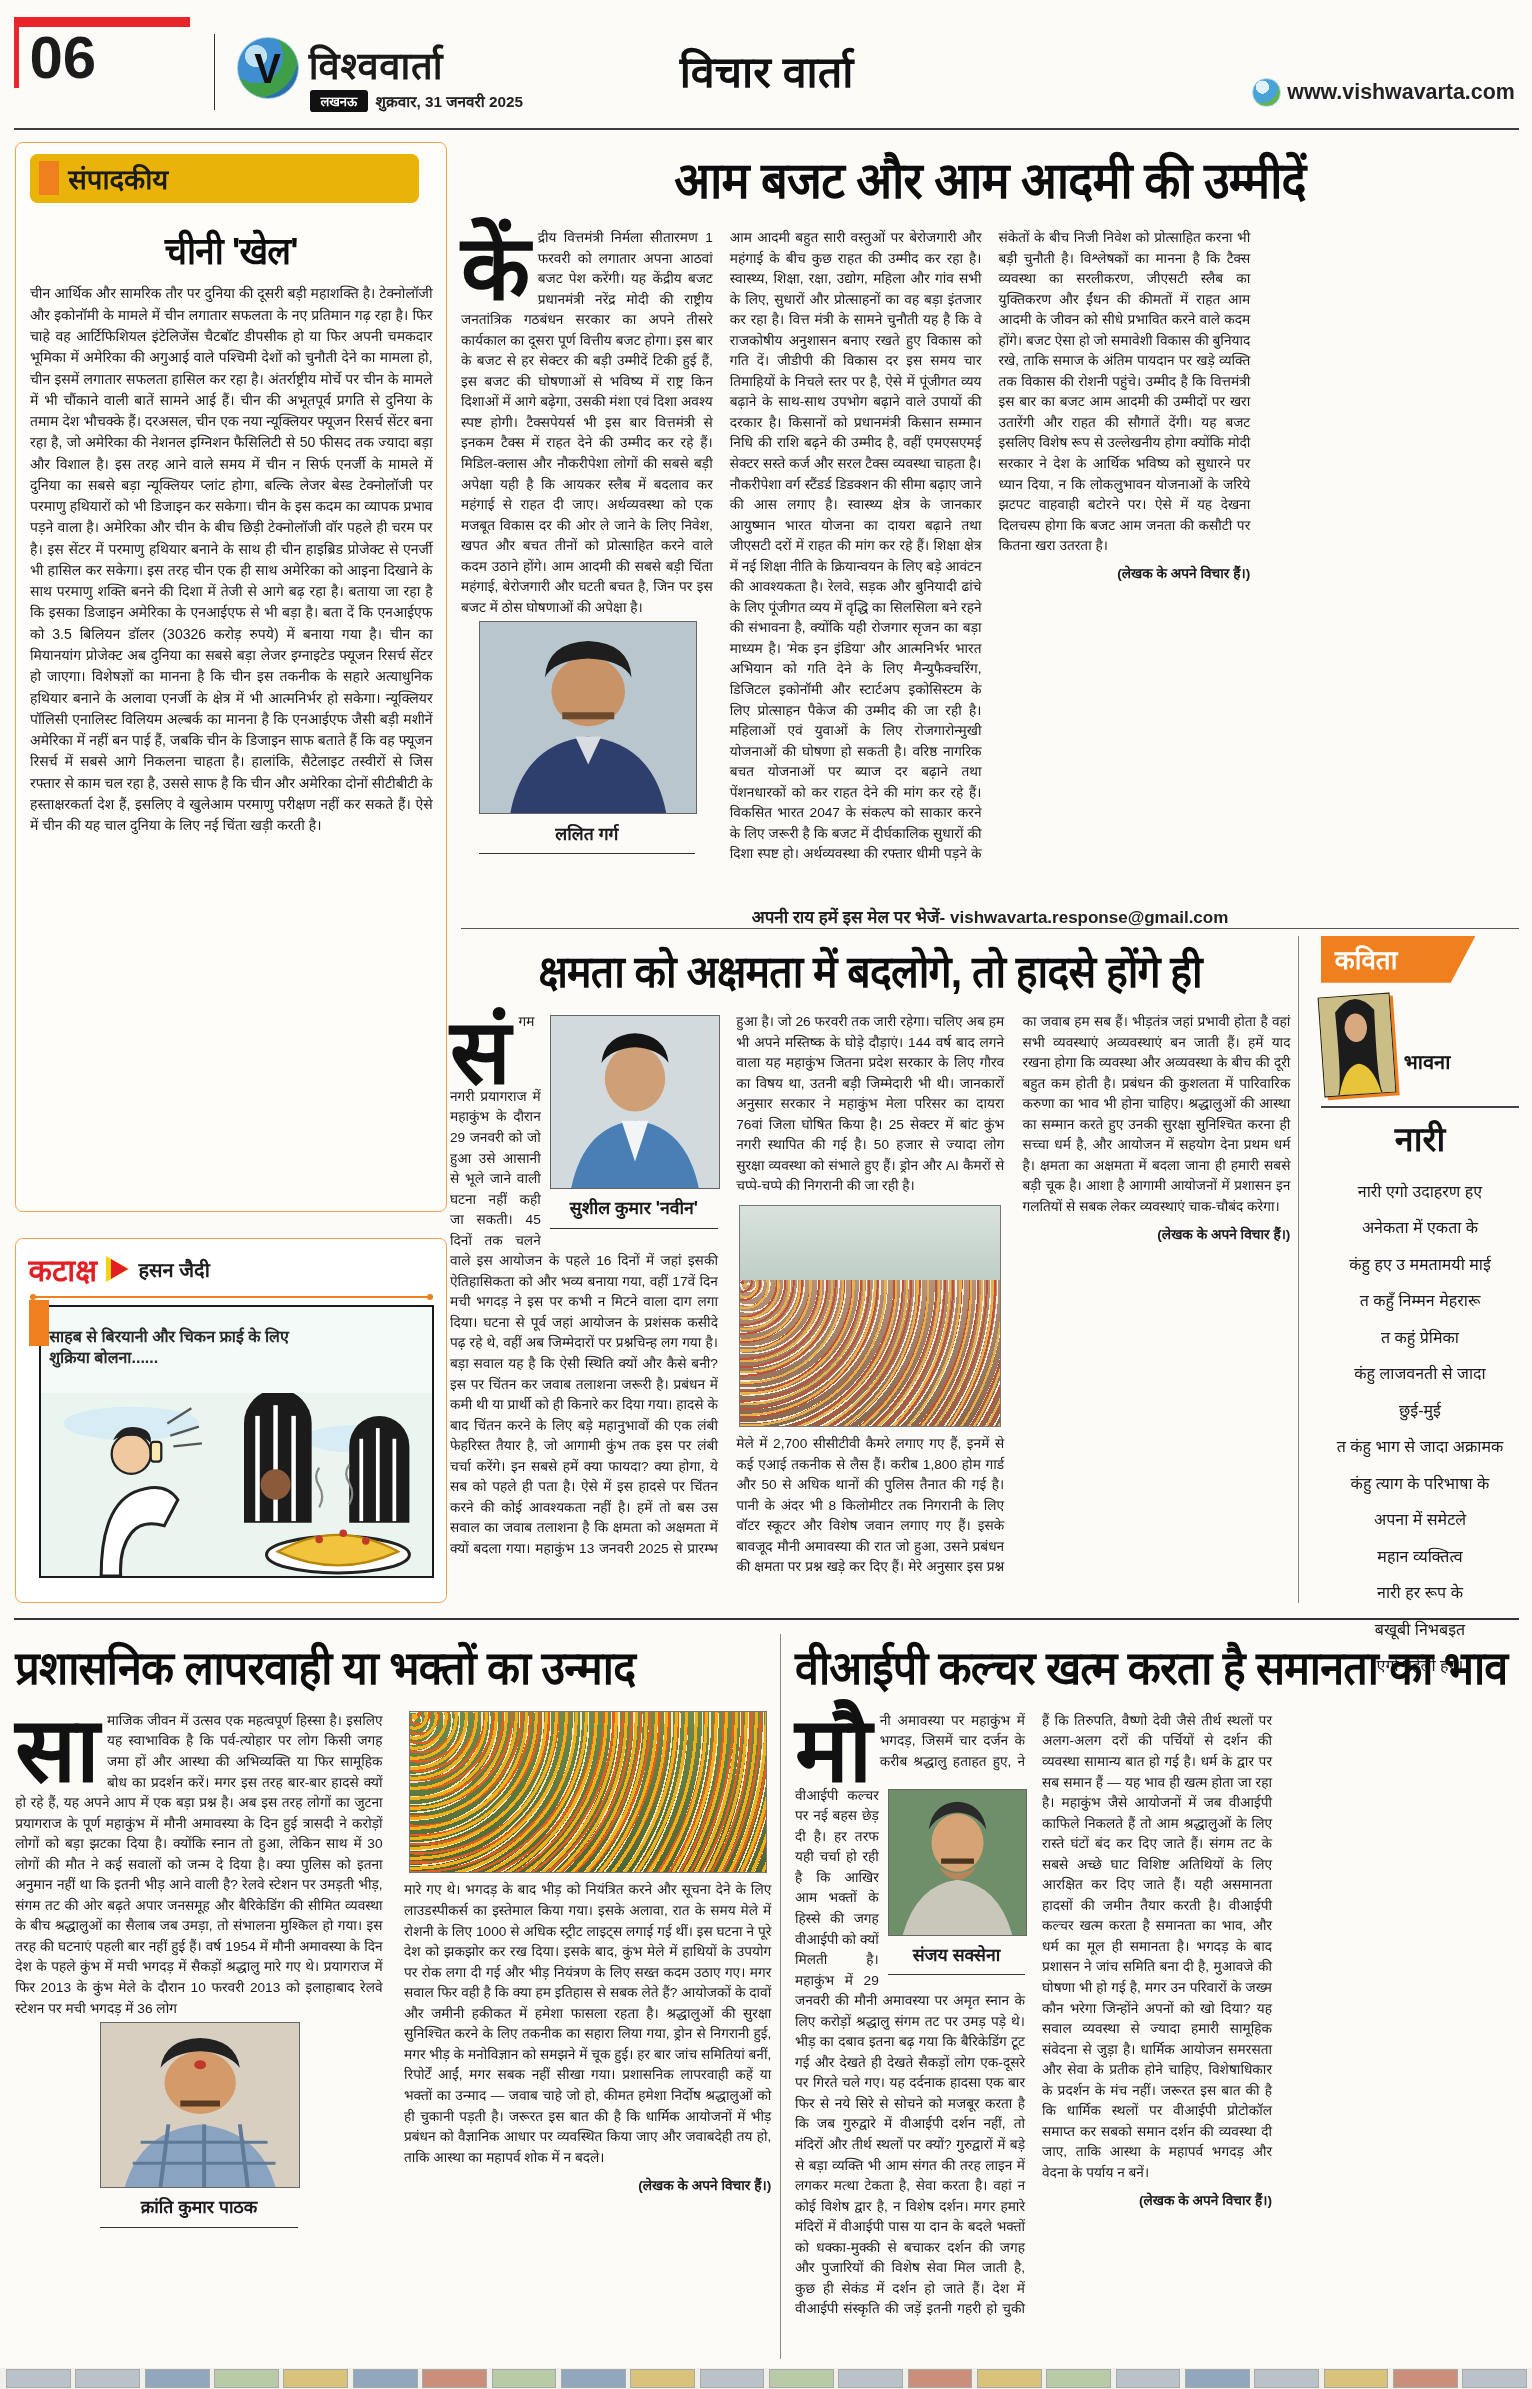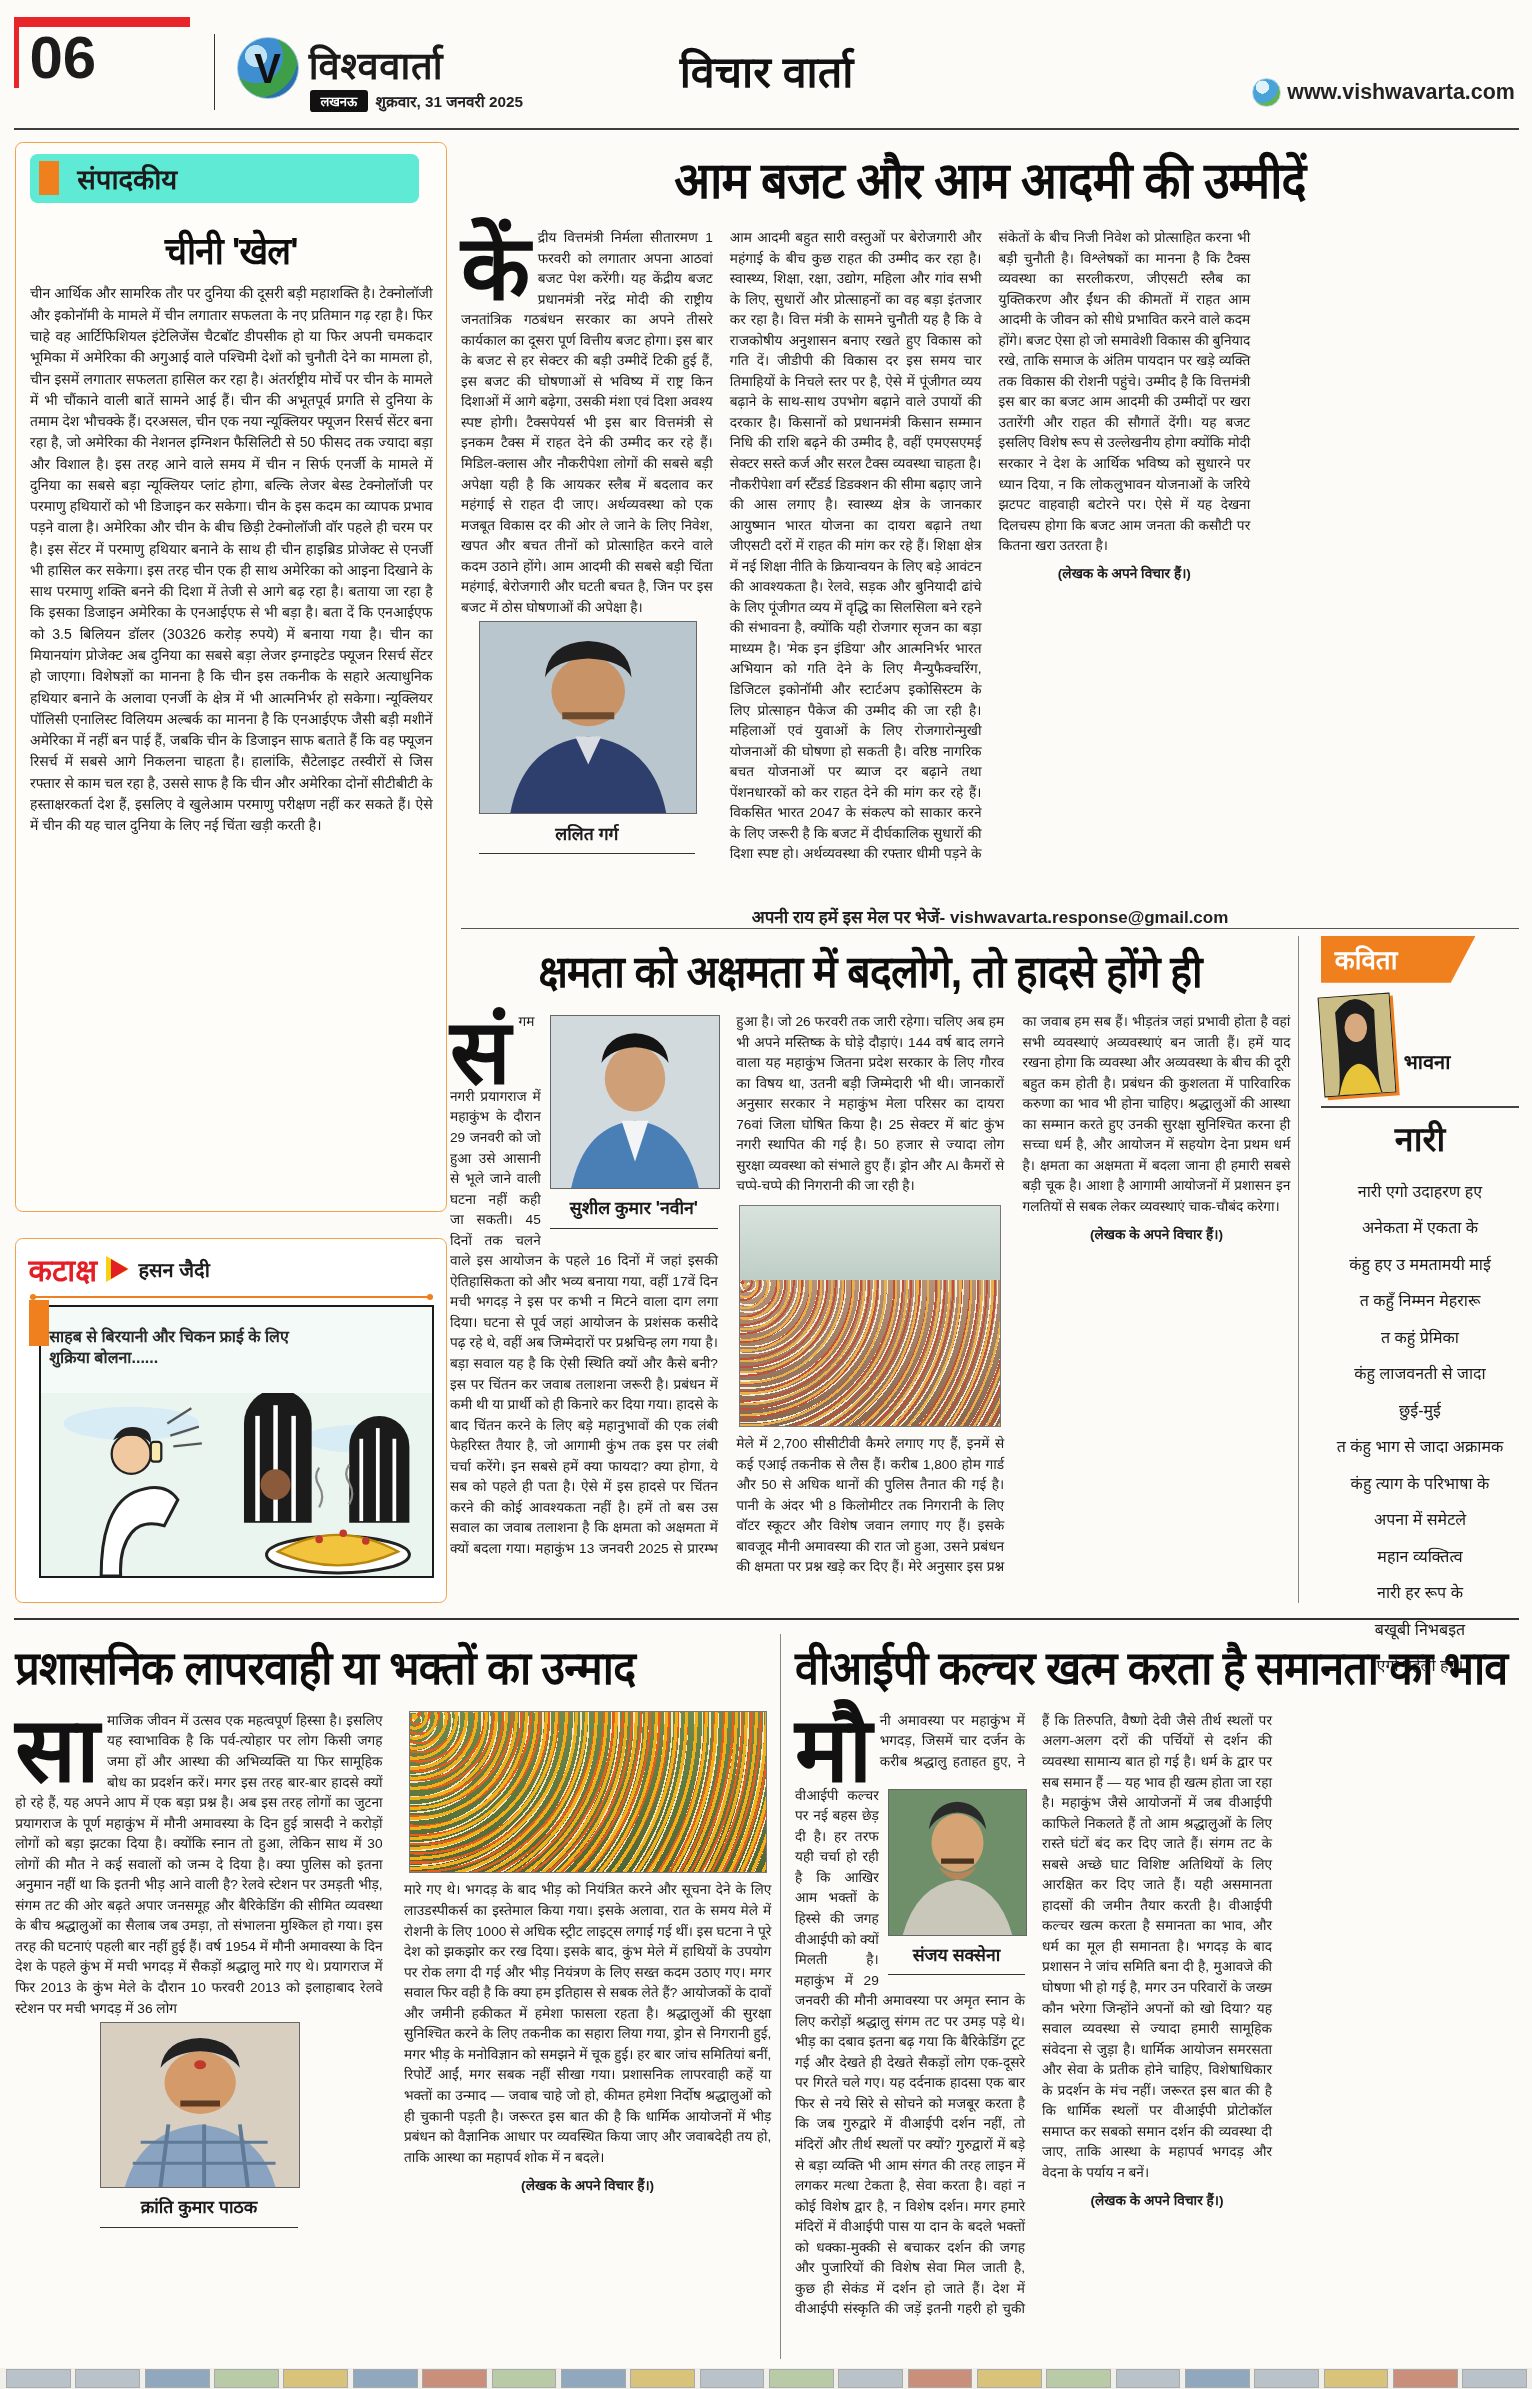--- a/index.html
+++ b/index.html
@@ -21,21 +21,21 @@
   .date-text{font-size:15.3px;font-weight:bold;color:#222;}
   .section-title{position:absolute;left:0;right:0;top:30.5px;text-align:center;font-size:43px;font-weight:bold;color:#111;}
   .site-wrap{position:absolute;right:4.6px;top:67px;display:flex;align-items:center;gap:6.1px;justify-content:space-between;}
   .site-globe{width:27.5px;height:27.5px;border-radius:50%;
       background:radial-gradient(circle at 35% 30%,#dff2fb 0 25%,#4aa3d8 26% 60%,#63b34f 61% 100%);
       border:1.5px solid #b7d9ea;}
   .site-url{font-size:21.4px;font-weight:bold;color:#222;}
   .header-rule{position:absolute;left:13.7px;right:13.7px;top:128px;height:2.3px;background:#3d3d3d;}
   
   .edit-box{position:absolute;left:15.3px;top:142px;width:432px;height:1070px;border:1.5px solid #f2a24e;border-radius:7.6px;background:#fffdf9;padding:10.7px 13.7px;box-sizing:border-box;}
-  .edit-label-bar{background:#5eead4;border-radius:7.6px;padding:6.1px 9.2px;display:flex;align-items:center;gap:18px;width:92%;}
+  .edit-label-bar{background:#eab308;border-radius:7.6px;padding:6.1px 9.2px;display:flex;align-items:center;gap:9px;width:92%;}
   .edit-bullet{width:20px;height:34px;background:#f07f1e;}
   .edit-label{font-size:27.5px;font-weight:bold;color:#1c1c1c;}
   .edit-headline{text-align:center;font-size:35px;font-weight:bold;margin:21.4px 0 12.2px;color:#111;}
   .edit-body{font-size:14px;line-height:1.52;text-align:justify;color:#1b1b1b;}
   
   .cartoon-box{position:absolute;left:15.3px;top:1238px;width:432px;height:365px;border:1.5px solid #f2a24e;border-radius:7.6px;background:#fff;padding:9.2px 12.2px;box-sizing:border-box;}
   .cartoon-head{display:flex;align-items:center;gap:9.2px;}
   .cartoon-label{font-size:30.5px;font-weight:bold;color:#e31e24;}
   .cartoon-arrow{width:0;height:0;border-top:13.7px solid transparent;border-bottom:13.7px solid transparent;border-left:23px solid #f6d214;position:relative;}
   .cartoon-arrow:after{content:"";position:absolute;left:-18.3px;top:-10px;border-top:10px solid transparent;border-bottom:10px solid transparent;border-left:17px solid #e31e24;}
@@ -48,21 +48,21 @@
   .cartoon-caption{position:absolute;left:8px;top:20px;width:244px;font-size:16px;font-weight:bold;color:#2a2a2a;line-height:1.3;}
   .cartoon-art{position:absolute;left:0;bottom:0;width:100%;height:183px;}
   
   .art-headline{font-weight:800;color:#0d0d0d;letter-spacing:-0.8px;transform:scaleY(1.08);transform-origin:top;}
   .dropcap{float:left;font-size:90px;line-height:.78;font-weight:bold;padding:4.6px 7.6px 0 0;color:#111;}
   .body-text{font-size:13.7px;line-height:1.5;text-align:justify;color:#1b1b1b;}
   .author-block{break-inside:avoid;width:86%;margin:3.1px auto 12.2px;}
   .author-float{float:right;width:168px;margin:3.1px 0 7.6px 9.2px;}
   .author-photo{width:100%;border:0.8px solid #666;background:#ccc;}
   .author-name{text-align:center;font-size:17.6px;font-weight:bold;padding:6.1px 0 6.1px;border-bottom:1.5px solid #333;}
-  .disclaimer{text-align:center;font-weight:bold;font-size:13.7px;margin-top:7.6px;}
+  .disclaimer{text-align:right;font-weight:bold;font-size:13.7px;margin-top:7.6px;}
   .scene{break-inside:avoid;width:97%;height:220px;border:0.8px solid #777;margin:7.6px auto;position:relative;overflow:hidden;}
   .scene .water{position:absolute;left:0;top:0;right:0;height:38%;background:linear-gradient(#d9e3de,#bccbc4);}
   .scene .crowd{position:absolute;left:0;bottom:0;right:0;height:66%;
      background-image:repeating-radial-gradient(circle at 5.3px 5.3px,#e8b04a 0 2.3px,transparent 2.3px 10.7px),
        repeating-radial-gradient(circle at 2.3px 2.3px,#c0503a 0 1.9px,transparent 1.9px 8.4px),
        repeating-radial-gradient(circle at 8.4px 3.8px,#f4ead8 0 1.5px,transparent 1.5px 6.9px),
        linear-gradient(#b5927a,#85674f);}
   .scene2{height:160px;}
   .scene2 .crowd{height:100%;
      background-image:repeating-radial-gradient(circle at 4.6px 4.6px,#f2b018 0 3.1px,transparent 3.1px 10px),

